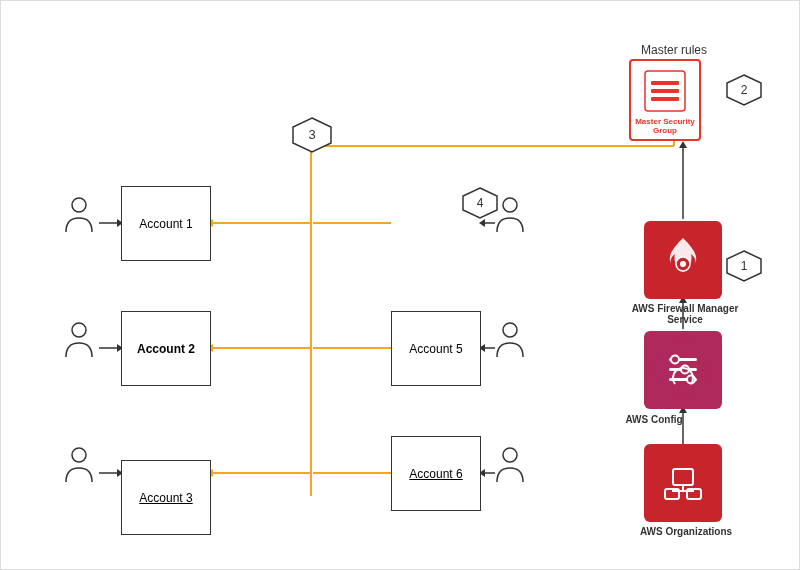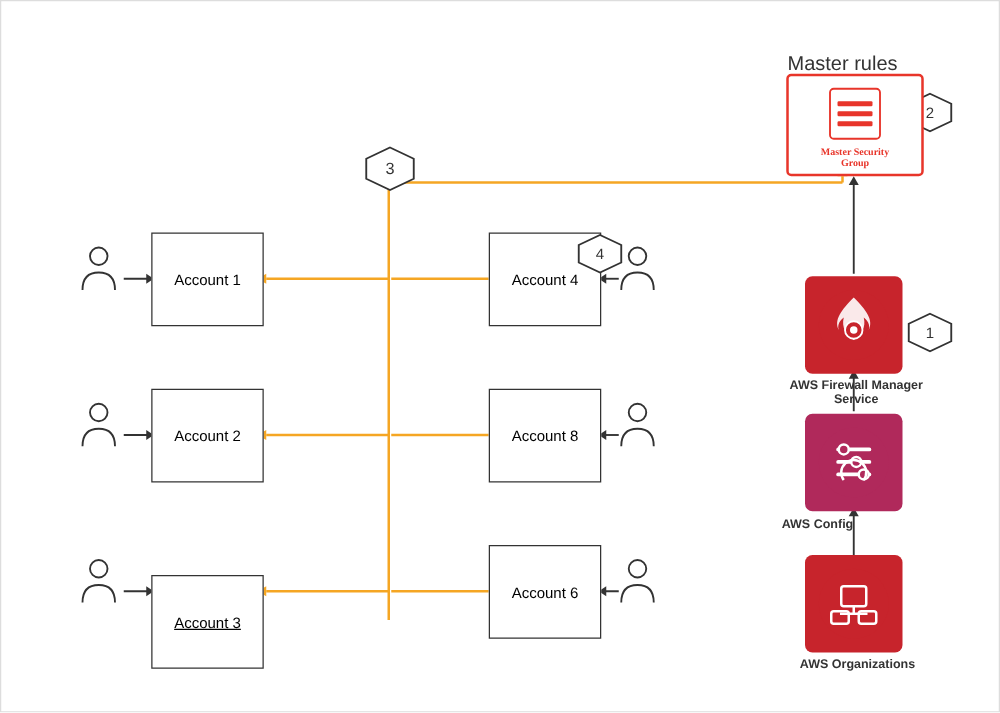--- a/index.html
+++ b/index.html
@@ -49,21 +49,21 @@
       font-size: 10px;
       text-align: center;
       color: #333;
       font-weight: 700;
     }
     .hexagon {
       position: absolute;
     }
     .master-rules-label {
       position: absolute;
-      font-size: 16px;
+      font-size: 12px;
       color: #333;
       text-align: center;
     }
     .master-sg-box {
       position: absolute;
       border: 2px solid #e8352a;
       background: #fff;
       display: flex;
       flex-direction: column;
       align-items: center;
@@ -165,34 +165,31 @@
   <div style="position:absolute;left:494px;top:445px;width:30px;height:38px;">
     <svg viewBox="0 0 30 38" width="30" height="38">
       <circle cx="15" cy="9" r="7" fill="none" stroke="#333" stroke-width="1.5"></circle>
       <path d="M2 36 Q2 22 15 22 Q28 22 28 36" fill="none" stroke="#333" stroke-width="1.5"></path>
     </svg>
   </div>
 
   <div class="account-box" style="left:120px;top:185px;width:90px;height:75px;">
     <span>Account 1</span>
   </div>
-  <div class="account-box" style="left:120px;top:310px;width:90px;height:75px;">
+  <div class="account-box" style="left:120px;top:310px;width:90px;height:75px;font-weight:bold;">
     <span>Account 2</span>
   </div>
   <div class="account-box" style="left:120px;top:459px;width:90px;height:75px;text-decoration:underline;">
     <span>Account 3</span>
   </div>
 
-  <div class="account-box" style="left:390px;top:185px;width:90px;height:75px;">
-    <span>Account 4</span>
-  </div>
   <div class="account-box" style="left:390px;top:310px;width:90px;height:75px;">
-    <span>Account 8</span>
-  </div>
-  <div class="account-box" style="left:390px;top:435px;width:90px;height:75px;">
+    <span>Account 5</span>
+  </div>
+  <div class="account-box" style="left:390px;top:435px;width:90px;height:75px;text-decoration:underline;">
     <span>Account 6</span>
   </div>
 
   <div class="hexagon" style="left:290px;top:115px;">
     <svg width="42" height="38" viewBox="0 0 42 38">
       <polygon points="21,2 40,11 40,27 21,36 2,27 2,11" fill="white" stroke="#333" stroke-width="1.5"></polygon>
       <text x="21" y="23" text-anchor="middle" font-size="13" font-weight="500" fill="#333">3</text>
     </svg>
   </div>
 
@@ -214,21 +211,21 @@
     <svg width="38" height="34" viewBox="0 0 38 34">
       <polygon points="19,2 36,10 36,24 19,32 2,24 2,10" fill="white" stroke="#333" stroke-width="1.5"></polygon>
       <text x="19" y="21" text-anchor="middle" font-size="12" font-weight="500" fill="#333">2</text>
     </svg>
   </div>
 
   <div class="master-rules-label" style="left:628px;top:42px;width:90px;">
     <span>Master rules</span>
   </div>
 
-  <div class="master-sg-box" style="left:628px;top:58px;width:110px;height:82px;border-radius:4px;font-family:Liberation Serif, serif;">
+  <div class="master-sg-box" style="left:628px;top:58px;width:72px;height:82px;border-radius:4px;">
     <svg width="48" height="48" viewBox="0 0 48 48" style="margin-top:4px;">
       <rect x="4" y="4" width="40" height="40" rx="3" fill="#fff" stroke="#e8352a" stroke-width="1.5"></rect>
       <rect x="10" y="14" width="28" height="4" rx="1" fill="#e8352a"></rect>
       <rect x="10" y="22" width="28" height="4" rx="1" fill="#e8352a"></rect>
       <rect x="10" y="30" width="28" height="4" rx="1" fill="#e8352a"></rect>
     </svg>
     <div style="font-size:8px;color:#e8352a;font-weight:600;text-align:center;padding:2px 4px;">
       Master Security<br>Group
     </div>
   </div>

